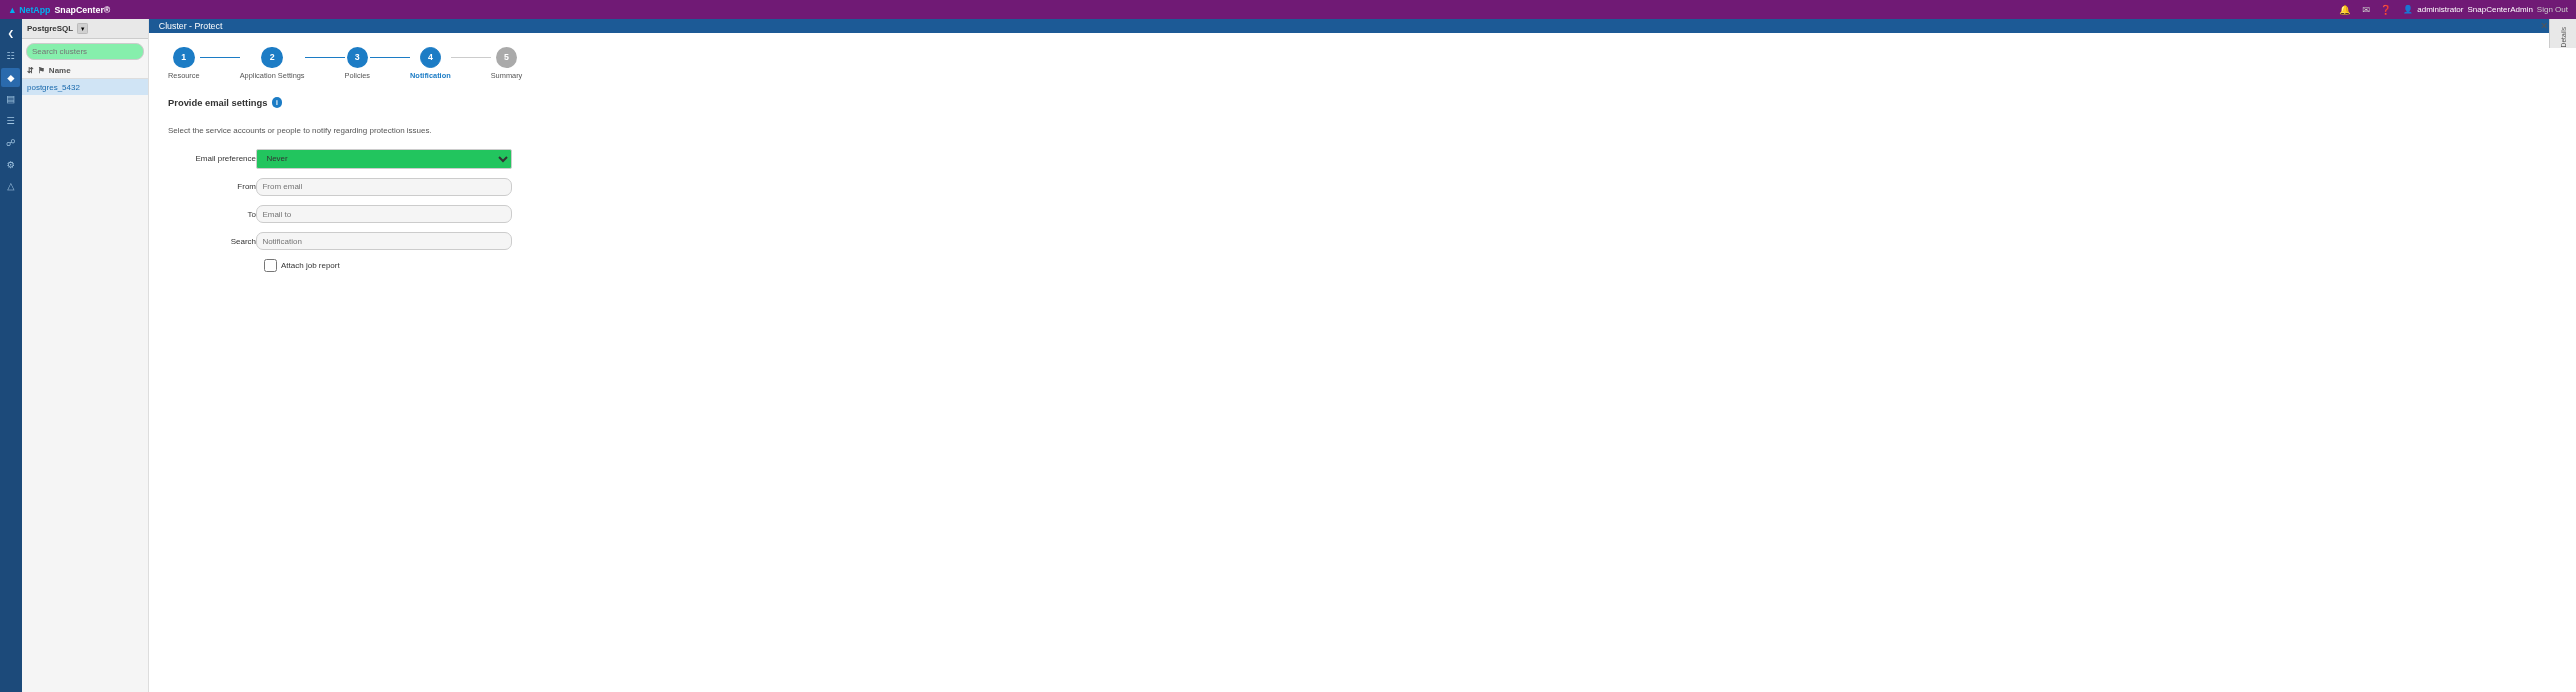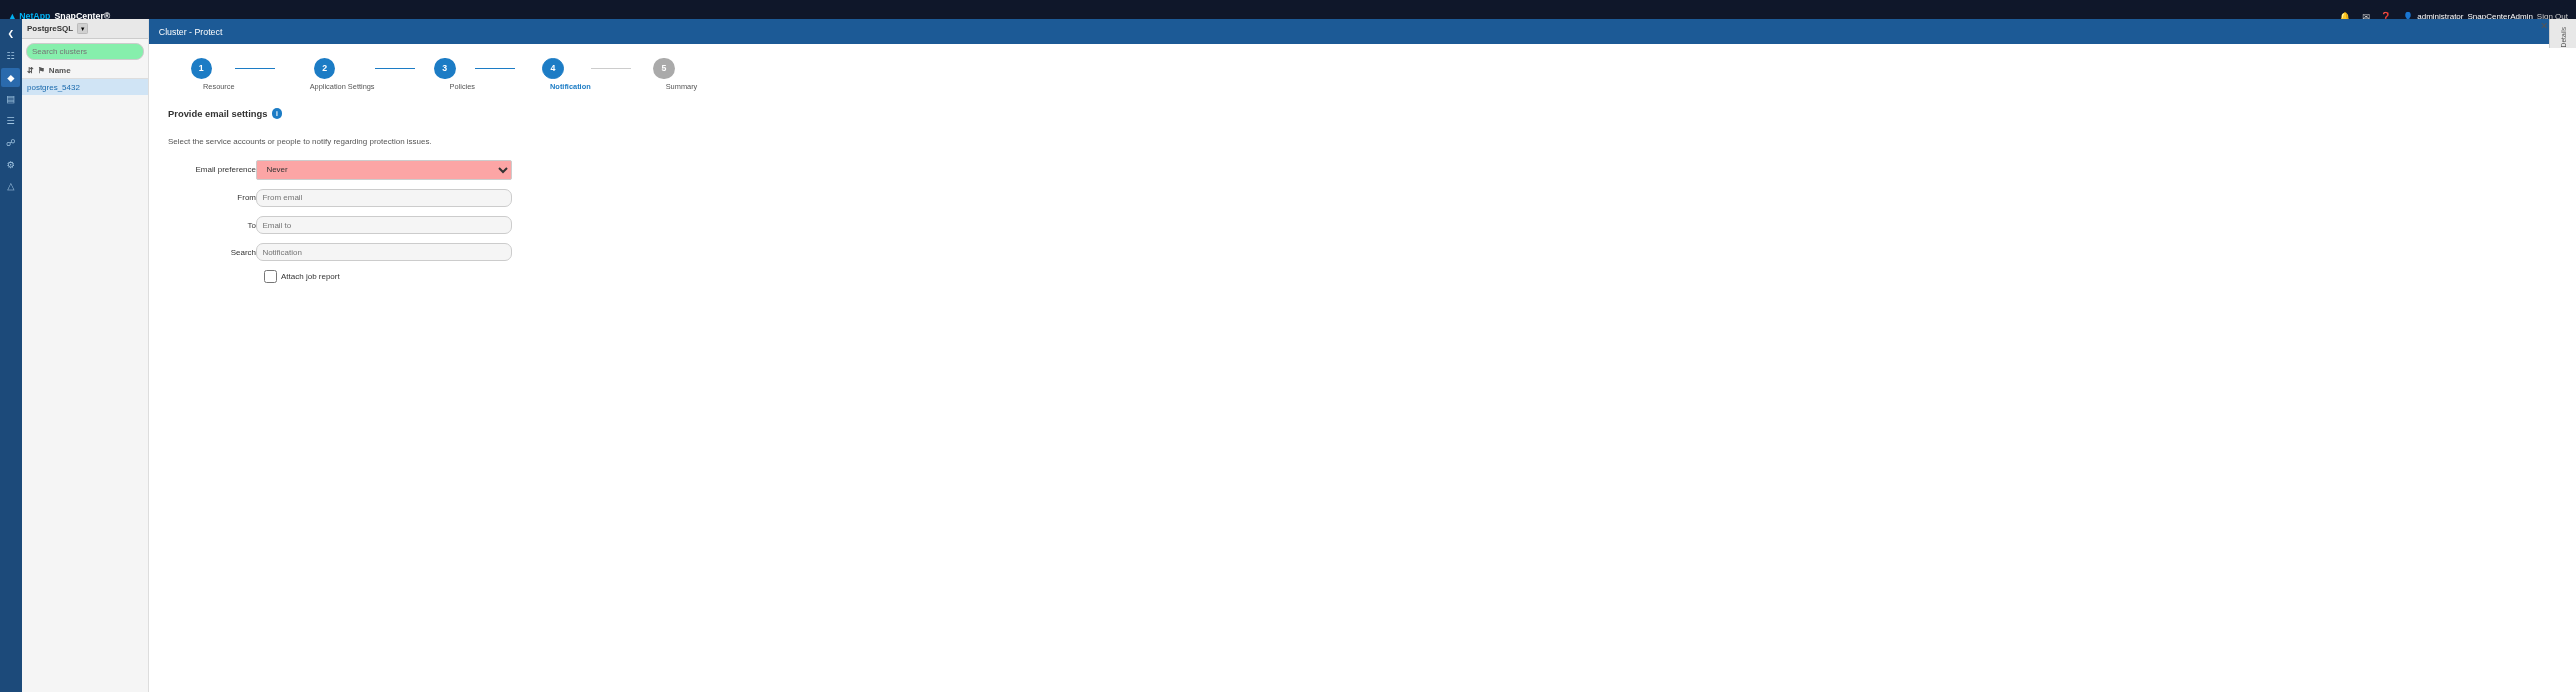--- a/index.html
+++ b/index.html
@@ -1,25 +1,25 @@
 <!DOCTYPE html>
 <html style="font-size:10.8px"><head>
   <meta charset="utf-8">
   <style>
     * { box-sizing: border-box; margin: 0; padding: 0; }
     body { font-family: Arial, sans-serif; font-size: 8.8px; background: #fff; overflow: hidden; }
 
     
     .top-nav {
-      background: #0f172a;
+      background: #701a75;
       height: 19px;
       display: flex;
       align-items: center;
       justify-content: space-between;
-      padding: 16px 8px;
+      padding: 9px 8px;
       color: #fff;
     }
     .top-nav-left { display: flex; align-items: center; gap: 5.4px; }
     .top-nav-brand { display: flex; align-items: center; gap: 4px; font-size: 8.8px; font-weight: bold; color: #fff; }
     .netapp-logo { color: #00b0f0; font-weight: 900; font-size: 8.8px; }
     .top-nav-right { display: flex; align-items: center; gap: 10.8px; font-size: 8px; }
     .top-nav-icon { color: #ccc; cursor: pointer; font-size: 9.4px; }
     .top-nav-user { display: flex; align-items: center; gap: 4px; color: #ccc; }
     .top-nav-user span { color: #fff; }
 
@@ -114,21 +114,21 @@
       background: #fff;
     }
     .breadcrumb-bar {
       background: #1c5a96;
       padding: 4px 10.8px;
       color: #fff;
       font-size: 8.8px;
       display: flex;
       align-items: center;
       justify-content: space-between;
-      height: 25px;
+      height: 14px;
     }
     .breadcrumb-text { color: #fff; font-size: 8.8px; }
 
     
     .wizard-steps {
       padding: 13.5px 20px 6.7px 20px;
       display: flex;
       align-items: center;
       gap: 0;
     }
@@ -156,21 +156,20 @@
     .step-circle.active-current {
       background: #1c7cc5;
       border: 1.3px solid #1c7cc5;
     }
     .step-label {
       font-size: 7.4px;
       color: #555;
       margin-top: 2.7px;
       text-align: center;
       white-space: nowrap;
-      margin-left: 35px;
     }
     .step-label.active { color: #1c7cc5; font-weight: bold; }
     .step-connector {
       width: 40px;
       height: 1.3px;
       background: #1c7cc5;
       margin-bottom: 10.8px;
     }
     .step-connector.inactive { background: #ccc; }
 
@@ -225,21 +224,21 @@
       background: #f5f5f5;
       color: #999;
       outline: none;
     }
     .form-select {
       width: 256px;
       padding: 3.4px 5.4px;
       border: 0.7px solid #ccc;
       border-radius: 2px;
       font-size: 8px;
-      background: #fca5a5;
+      background: #22c55e;
       color: #333;
       outline: none;
       cursor: pointer;
     }
     .checkbox-row {
       display: flex;
       align-items: center;
       gap: 4px;
       margin-left: 96px;
       margin-top: 5.4px;

